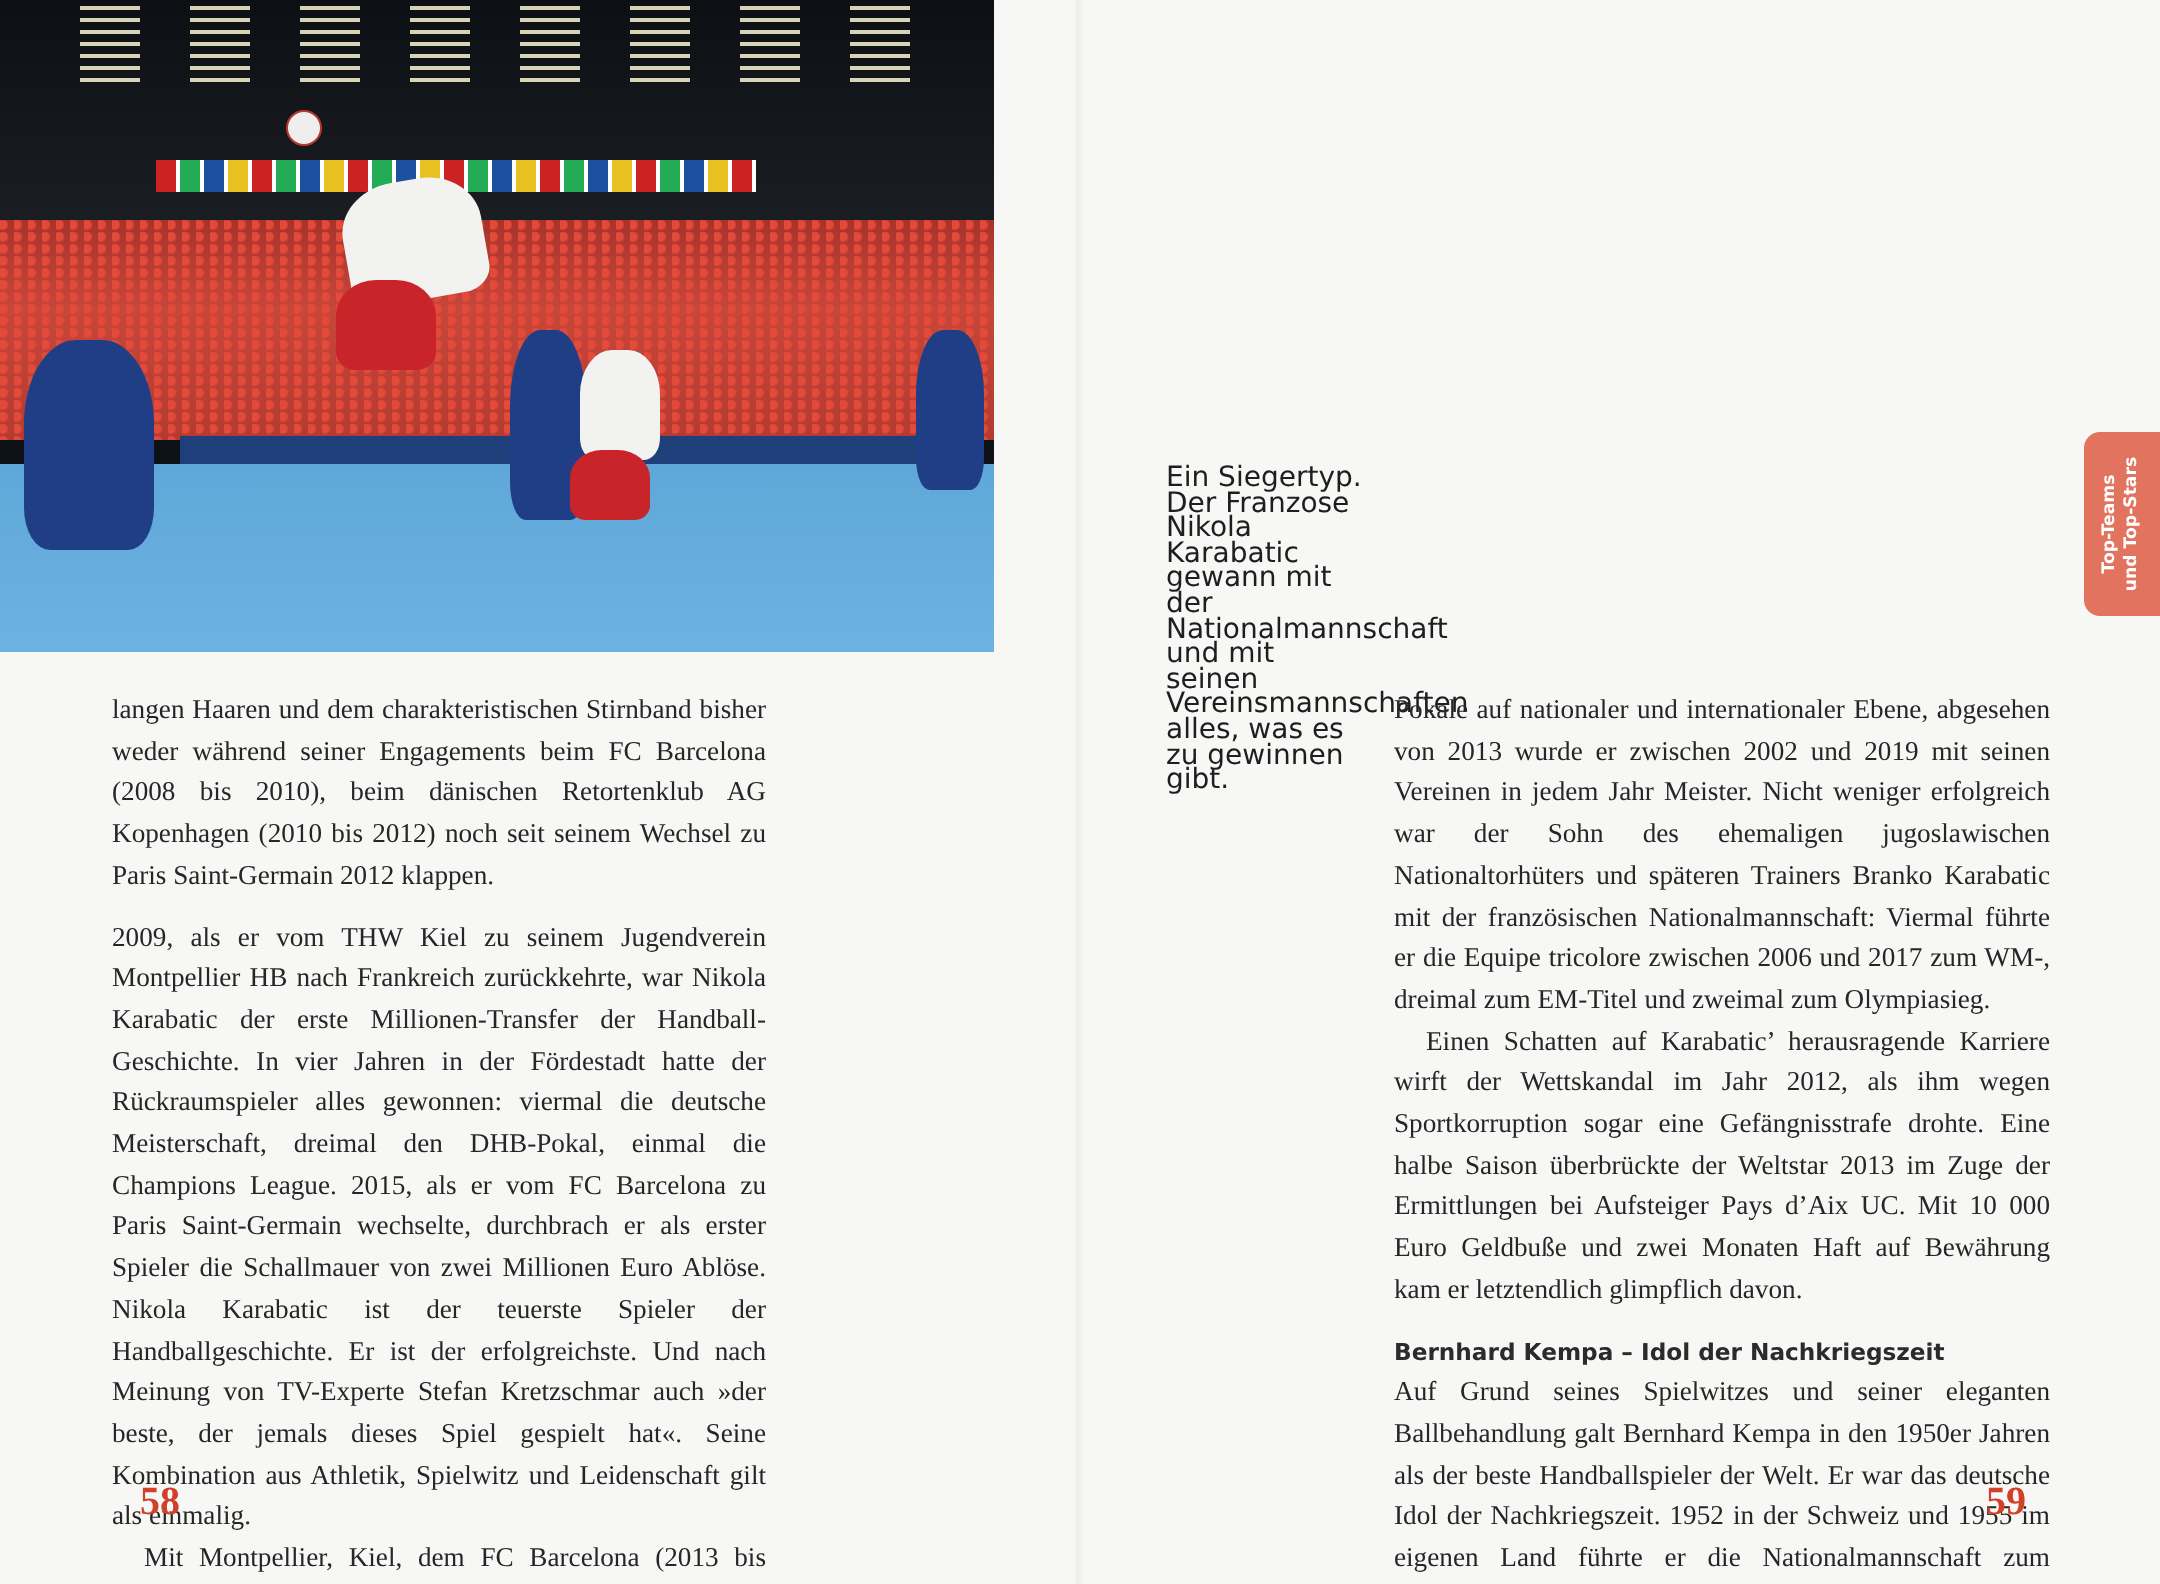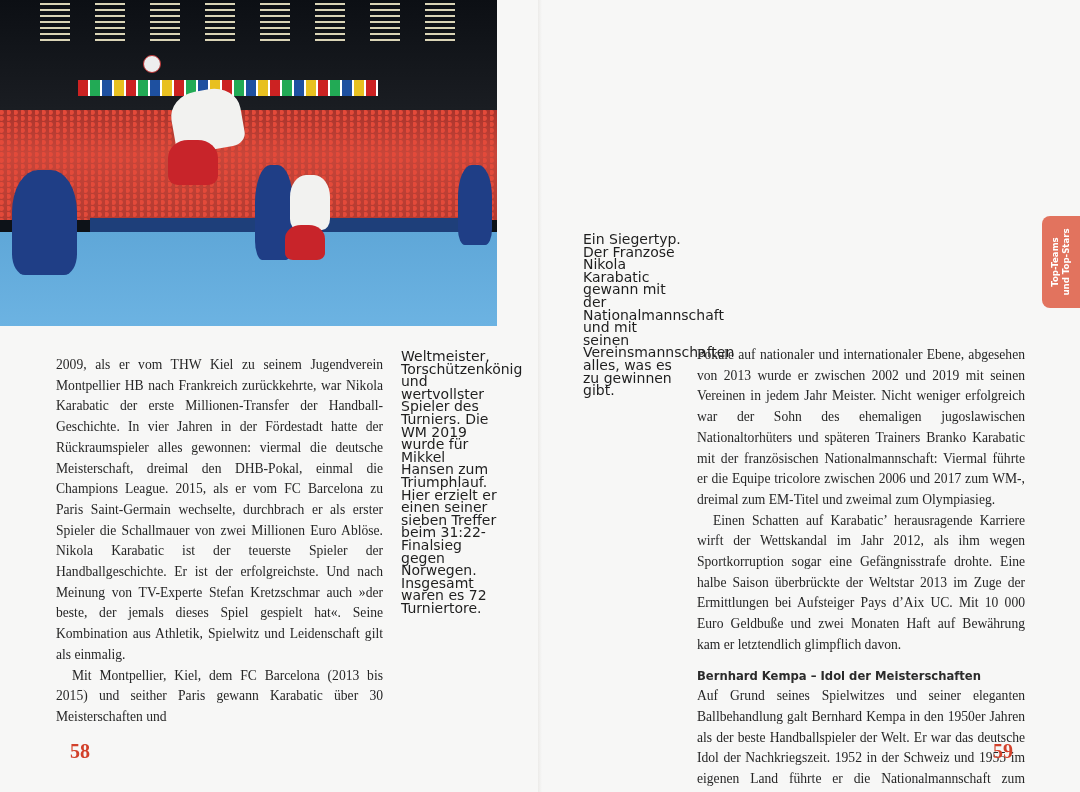--- a/index.html
+++ b/index.html
@@ -73,23 +73,23 @@
     <div class="player p-white" style="left:172px;top:90px;width:70px;height:60px;transform:rotate(-10deg)"></div>
     <div class="player p-red" style="left:168px;top:140px;width:50px;height:45px"></div>
     <div class="player" style="left:143px;top:55px;width:16px;height:16px;border-radius:50%;background:#eee;border:1px solid #b33"></div>
     <div class="player p-blue" style="left:12px;top:170px;width:65px;height:105px"></div>
     <div class="player p-blue" style="left:255px;top:165px;width:38px;height:95px"></div>
     <div class="player p-white" style="left:290px;top:175px;width:40px;height:55px"></div>
     <div class="player p-red" style="left:285px;top:225px;width:40px;height:35px"></div>
     <div class="player p-blue" style="left:458px;top:165px;width:34px;height:80px"></div>
   </div>
 
-  <div class="caption caption-left">Weltmeister, Torschützenkönig und wertvollster Spieler des Turniers. Die WM 2019 wurde für Mikkel Hansen zum Triumphlauf. Hier erzielt er einen seiner sieben Treffer beim 31:22-Finalsieg gegen Norwegen. Insgesamt waren es 72 Turniertore.</div>
 
   <div class="col col-left">
+    <p>langen Haaren und dem charakteristischen Stirnband bisher weder während seiner Engagements beim FC Barcelona (2008 bis 2010), beim dänischen Retortenklub AG Kopenhagen (2010 bis 2012) noch seit seinem Wechsel zu Paris Saint-Germain 2012 klappen.</p>
     <div class="gap"></div>
     <p>2009, als er vom THW Kiel zu seinem Jugendverein Montpellier HB nach Frankreich zurückkehrte, war Nikola Karabatic der erste Millionen-Transfer der Handball-Geschichte. In vier Jahren in der Fördestadt hatte der Rückraumspieler alles gewonnen: viermal die deutsche Meisterschaft, dreimal den DHB-Pokal, einmal die Champions League. 2015, als er vom FC Barcelona zu Paris Saint-Germain wechselte, durchbrach er als erster Spieler die Schallmauer von zwei Millionen Euro Ablöse. Nikola Karabatic ist der teuerste Spieler der Handballgeschichte. Er ist der erfolgreichste. Und nach Meinung von TV-Experte Stefan Kretzschmar auch »der beste, der jemals dieses Spiel gespielt hat«. Seine Kombination aus Athletik, Spielwitz und Leidenschaft gilt als einmalig.</p>
     <p class="indent">Mit Montpellier, Kiel, dem FC Barcelona (2013 bis 2015) und seither Paris gewann Karabatic über 30 Meisterschaften und</p>
   </div>
 
   <div class="page-num pn-left">58</div>
 
   <div class="caption caption-right">Ein Siegertyp. Der Franzose Nikola Karabatic gewann mit der Nationalmannschaft und mit seinen Vereinsmannschaften alles, was es zu gewinnen gibt.</div>
 
 
@@ -97,18 +97,18 @@
     <div class="tab-text">
       <div>Top-Teams</div>
       <div>und Top-Stars</div>
     </div>
   </div>
 
   <div class="col col-right">
     <p>Pokale auf nationaler und internationaler Ebene, abgesehen von 2013 wurde er zwischen 2002 und 2019 mit seinen Vereinen in jedem Jahr Meister. Nicht weniger erfolgreich war der Sohn des ehemaligen jugoslawischen Nationaltorhüters und späteren Trainers Branko Karabatic mit der französischen Nationalmannschaft: Viermal führte er die Equipe tricolore zwischen 2006 und 2017 zum WM-, dreimal zum EM-Titel und zweimal zum Olympiasieg.</p>
     <p class="indent">Einen Schatten auf Karabatic’ herausragende Karriere wirft der Wettskandal im Jahr 2012, als ihm wegen Sportkorruption sogar eine Gefängnisstrafe drohte. Eine halbe Saison überbrückte der Weltstar 2013 im Zuge der Ermittlungen bei Aufsteiger Pays d’Aix UC. Mit 10 000 Euro Geldbuße und zwei Monaten Haft auf Bewährung kam er letztendlich glimpflich davon.</p>
     <div class="gap"></div>
-    <h3>Bernhard Kempa – Idol der Meisterschaften</h3>
+    <h3>Bernhard Kempa – Idol der Nachkriegszeit</h3>
     <p>Auf Grund seines Spielwitzes und seiner eleganten Ballbehandlung galt Bernhard Kempa in den 1950er Jahren als der beste Handballspieler der Welt. Er war das deutsche Idol der Nachkriegszeit. 1952 in der Schweiz und 1955 im eigenen Land führte er die Nationalmannschaft zum Gewinn der Weltmeisterschaft im Feld, 1952 war er mit 27 Treffern WM-Torschützenkönig,</p>
   </div>
 
   <div class="page-num pn-right">59</div>
 </div>
 
 </body></html>

